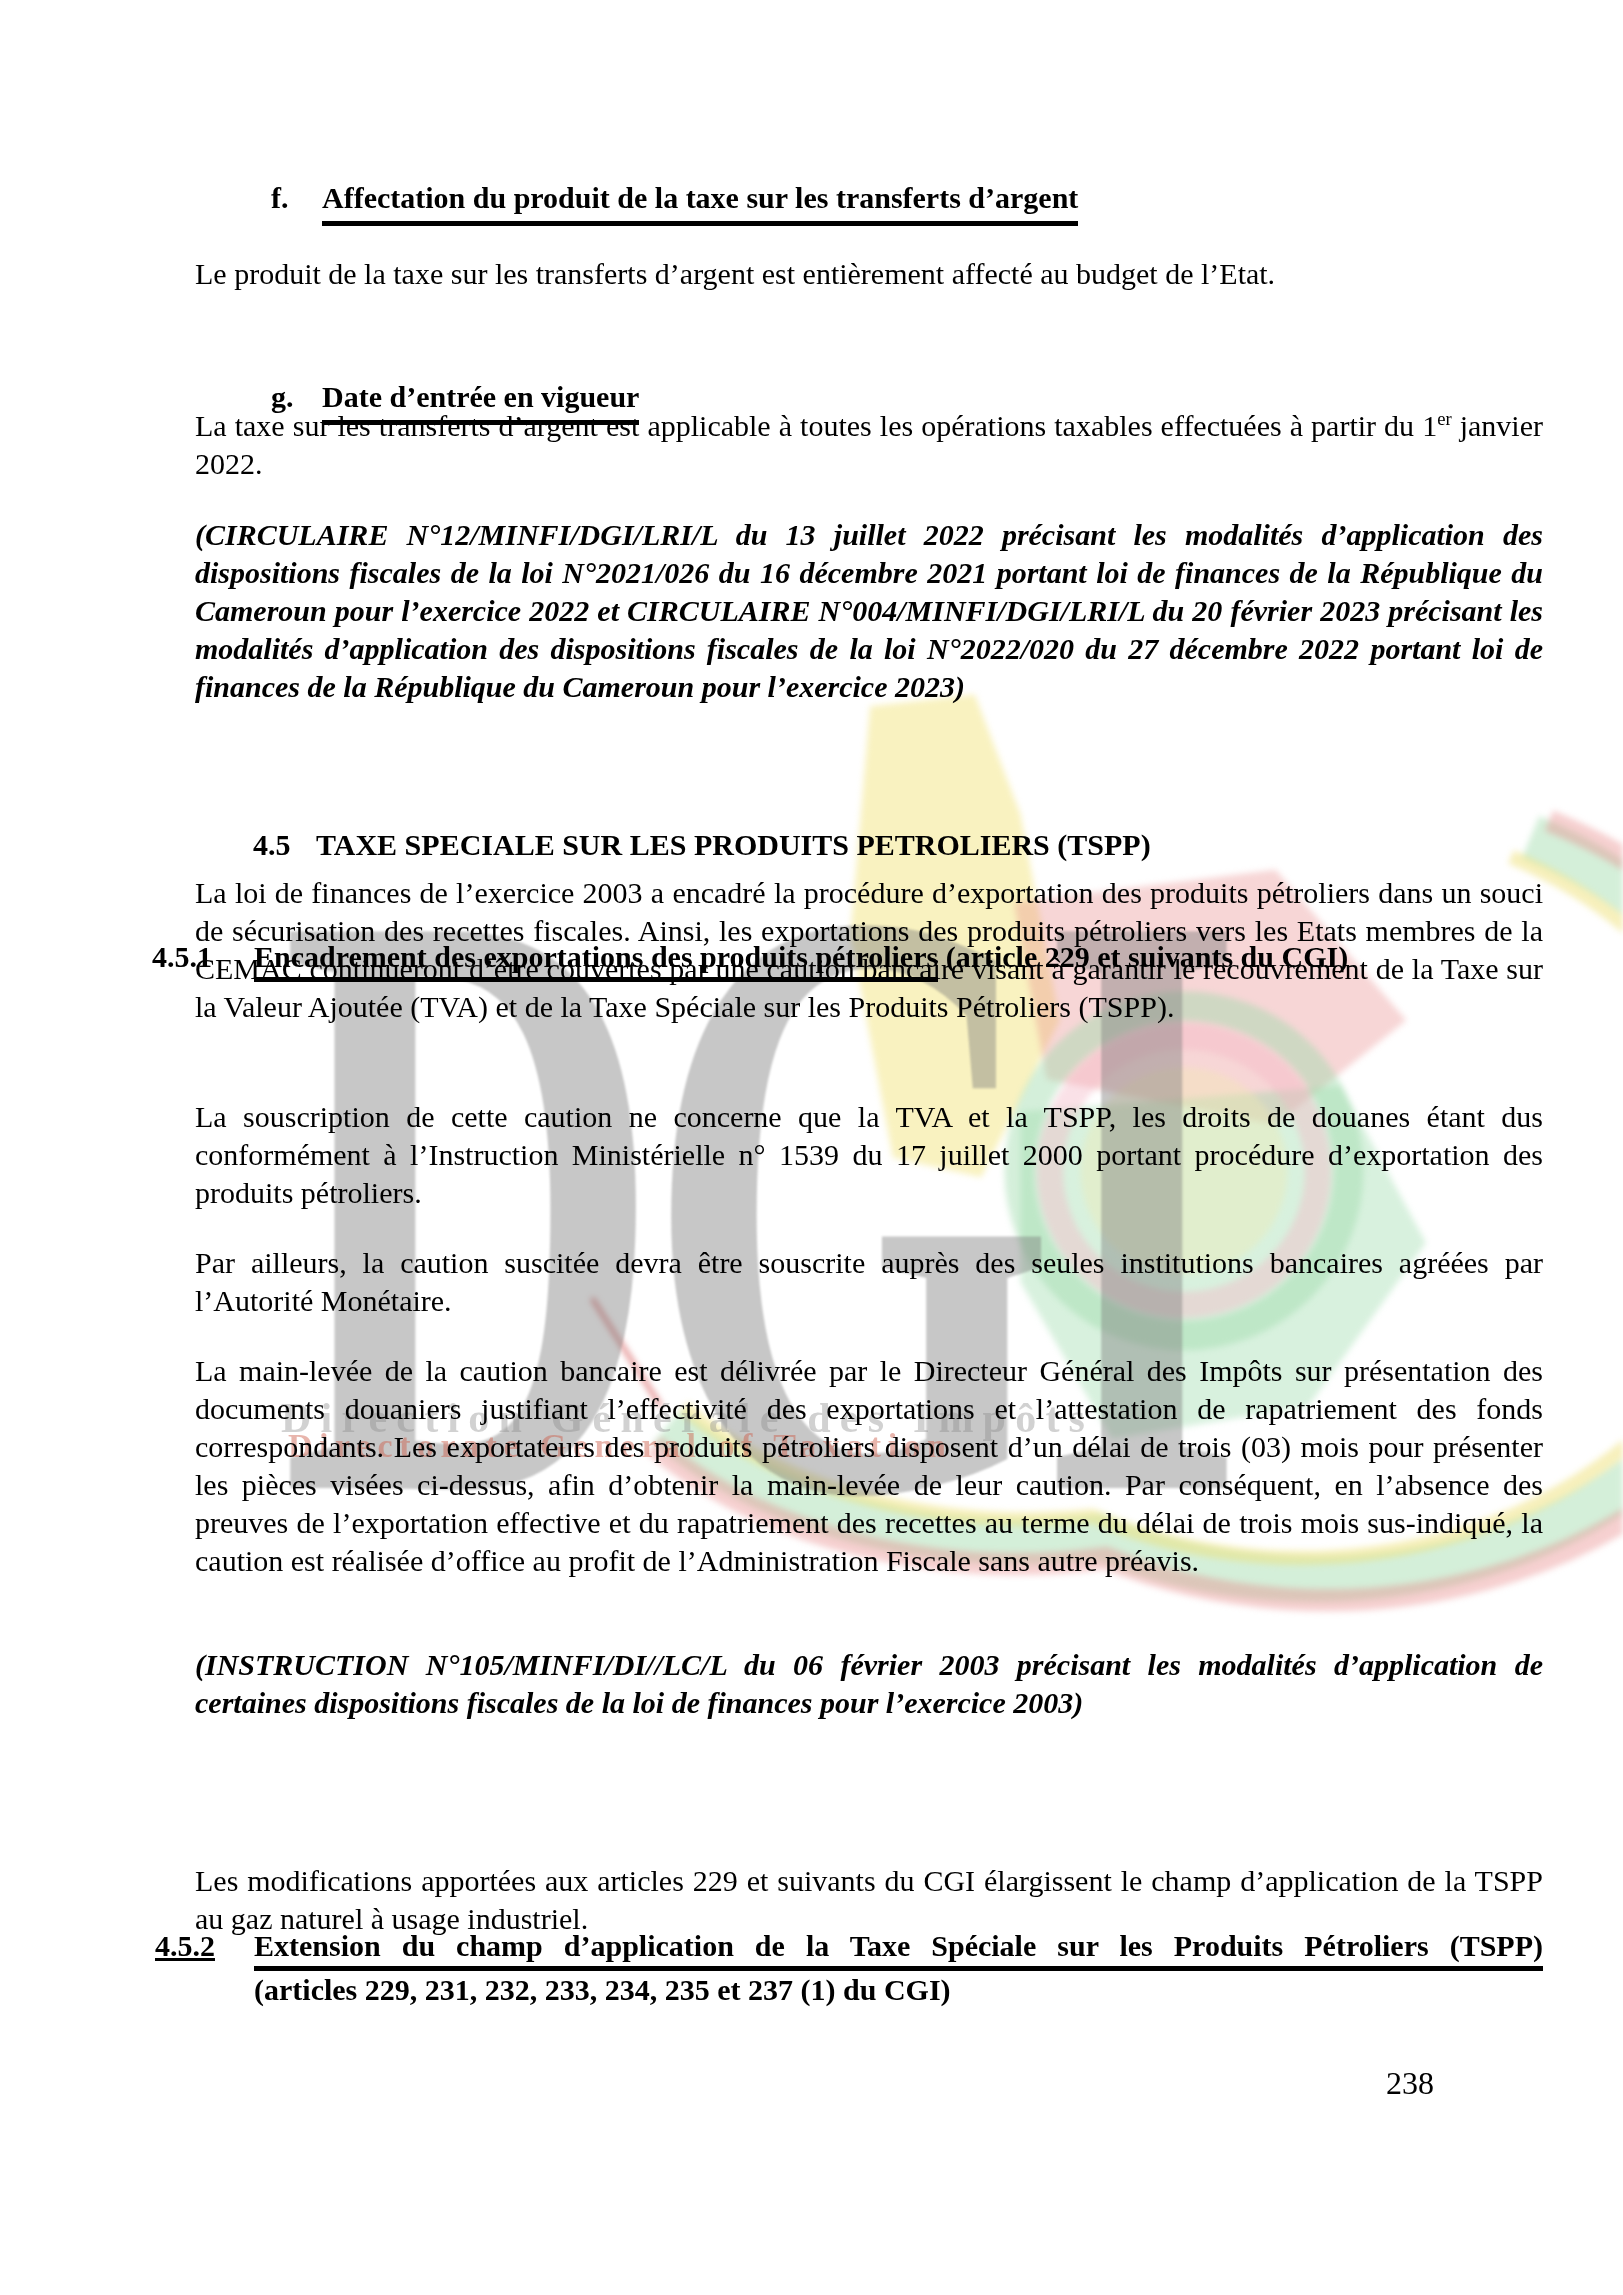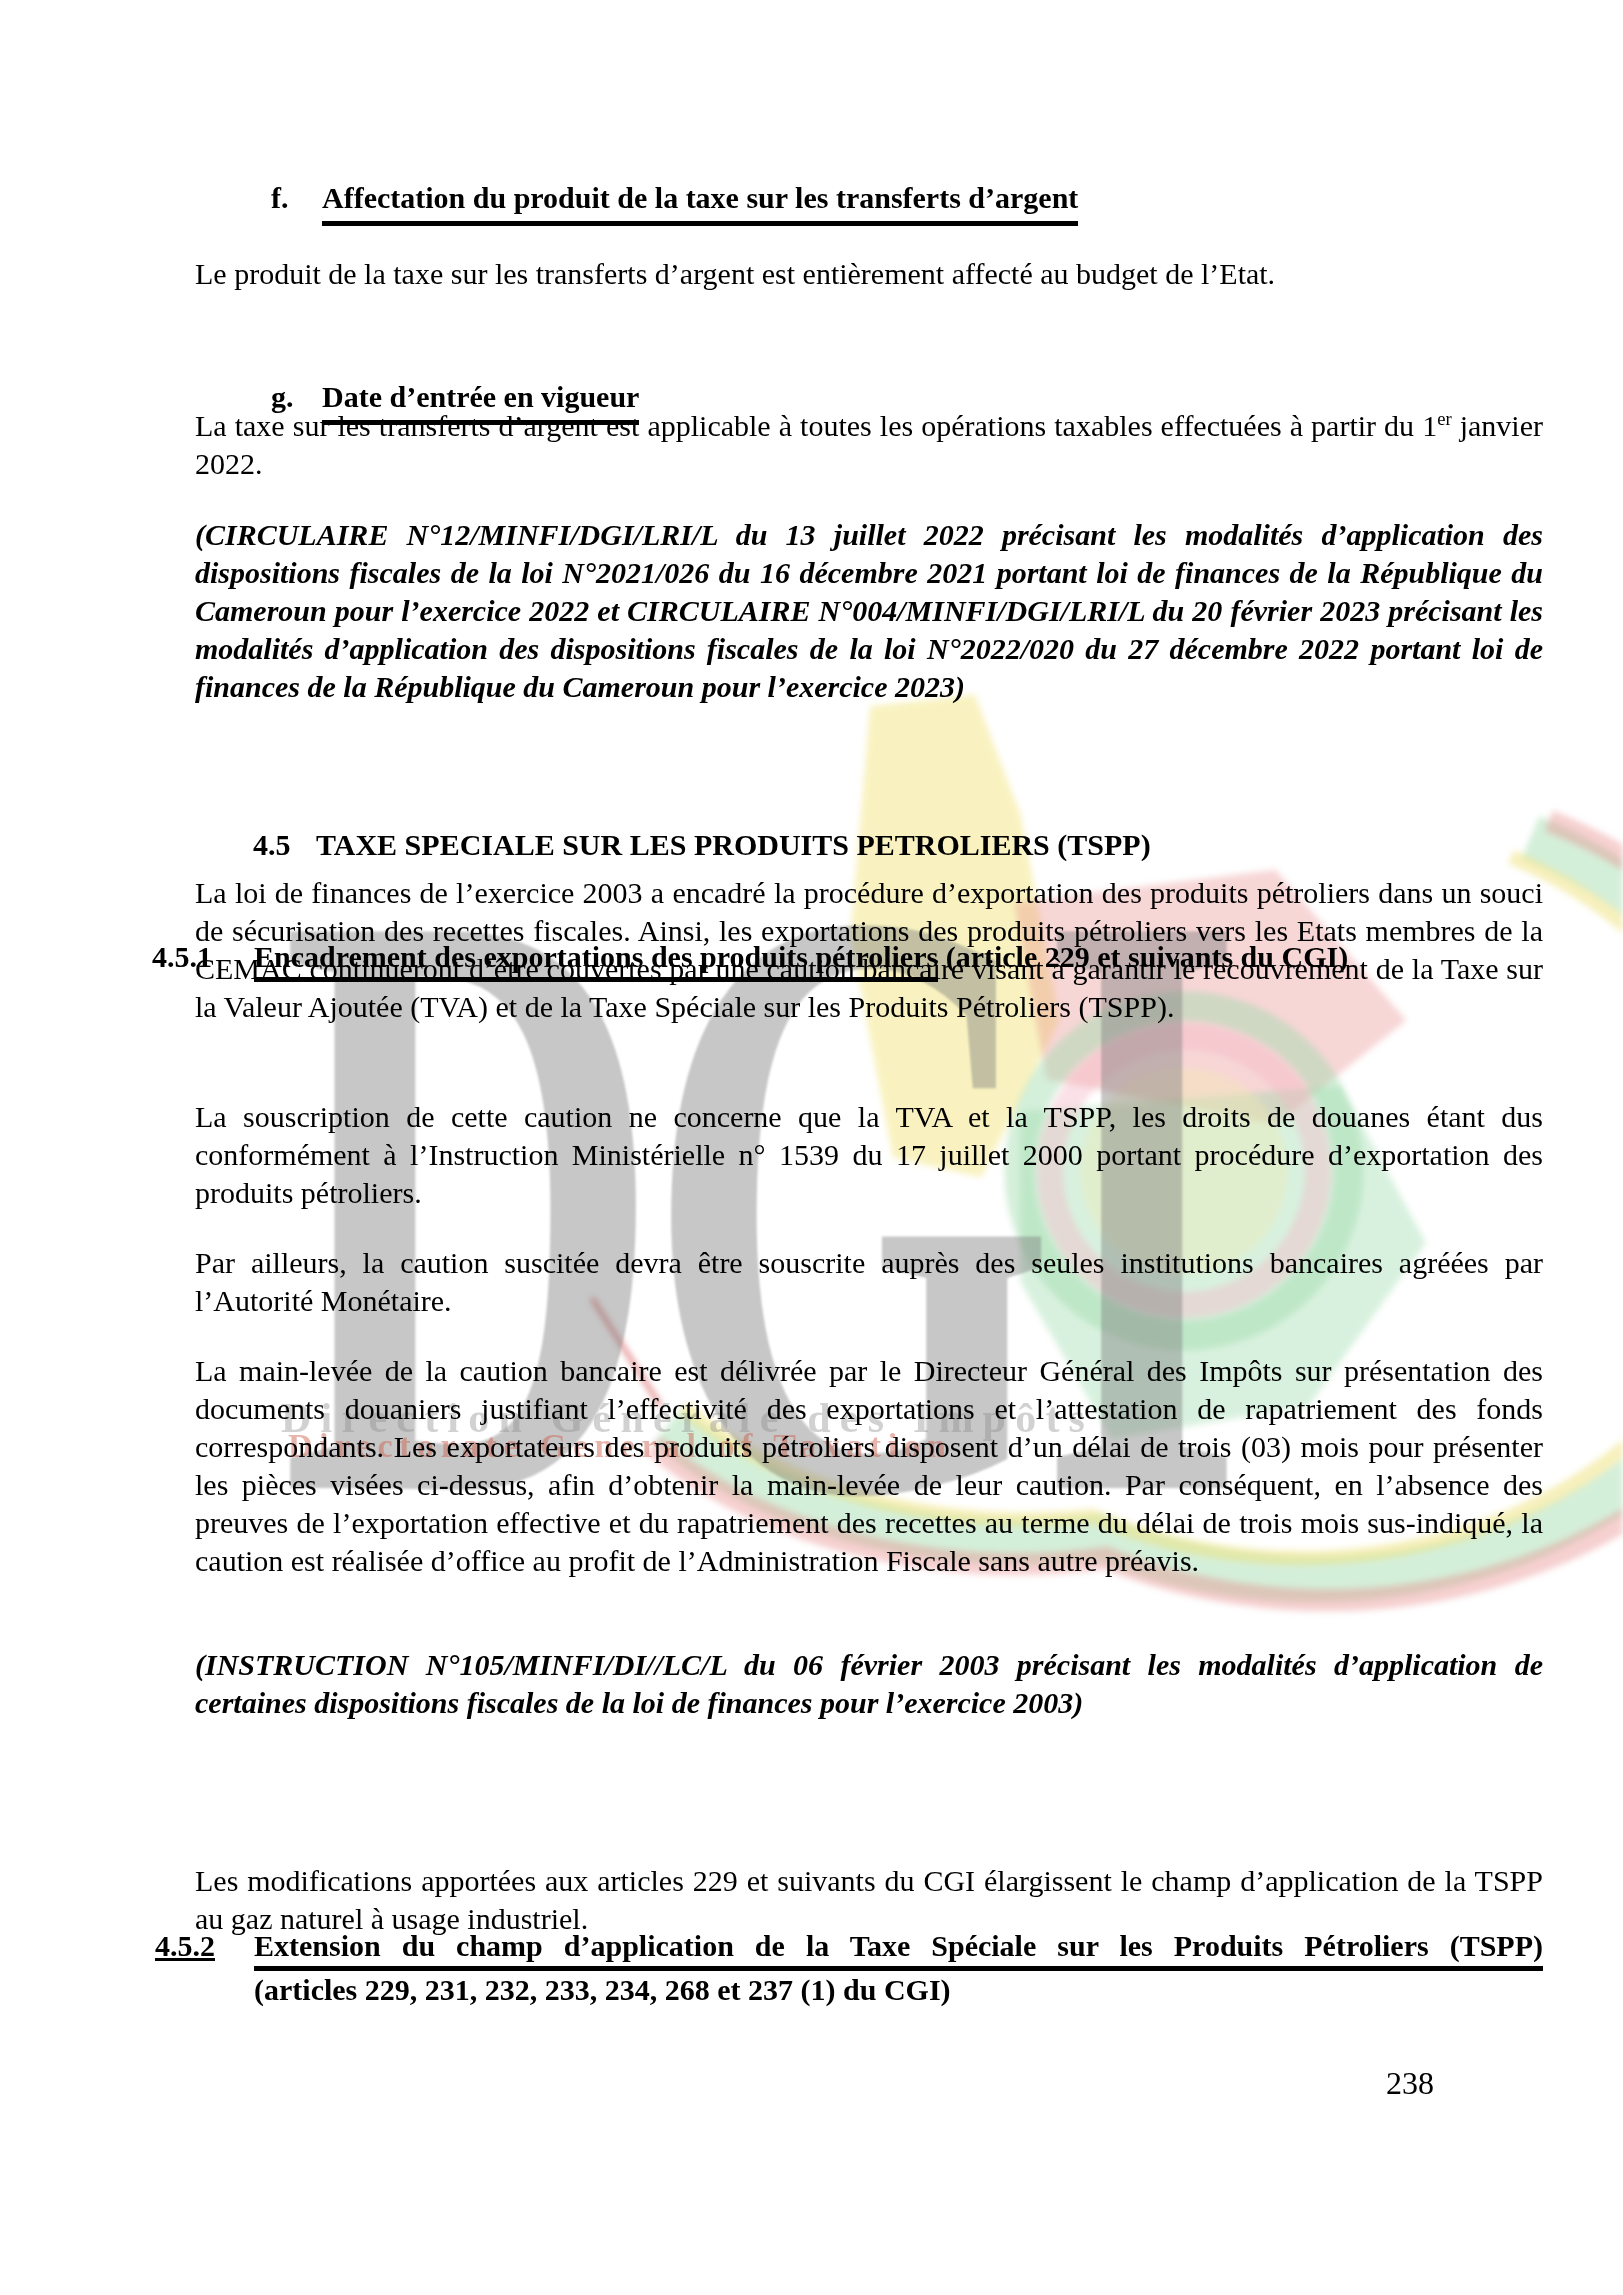--- a/index.html
+++ b/index.html
@@ -149,21 +149,21 @@
 
     <div class="blk just" style="top:1244px;">Par ailleurs, la caution suscitée devra être souscrite auprès des seules institutions bancaires agréées par l’Autorité Monétaire.</div>
 
     <div class="blk just" style="top:1352px;">La main-levée de la caution bancaire est délivrée par le Directeur Général des Impôts sur présentation des documents douaniers justifiant l’effectivité des exportations et l’attestation de rapatriement des fonds correspondants. Les exportateurs des produits pétroliers disposent d’un délai de trois (03) mois pour présenter les pièces visées ci-dessus, afin d’obtenir la main-levée de leur caution. Par conséquent, en l’absence des preuves de l’exportation effective et du rapatriement des recettes au terme du délai de trois mois sus-indiqué, la caution est réalisée d’office au profit de l’Administration Fiscale sans autre préavis.</div>
 
     <div class="blk just bi" style="top:1646px;">(INSTRUCTION N°105/MINFI/DI//LC/L du 06 février 2003 précisant les modalités d’application de certaines dispositions fiscales de la loi de finances pour l’exercice 2003)</div>
 
     <div class="blk hsub" style="top:1757px;">
       <span class="hsub-num2">4.5.2</span>
       <div class="h452-line1">Extension du champ d’application de la Taxe Spéciale sur les Produits Pétroliers (TSPP)</div>
-      <div class="h452-line2">(articles 229, 231, 232, 233, 234, 268 et 237 (1) du CGI)</div>
+      <div class="h452-line2">(articles 229, 231, 232, 233, 234, 235 et 237 (1) du CGI)</div>
     </div>
 
     <div class="blk just" style="top:1862px;">Les modifications apportées aux articles 229 et suivants du CGI élargissent le champ d’application de la TSPP au gaz naturel à usage industriel.</div>
 
     <div class="page-number">238</div>
 
   </div>
 </div>
 
 

